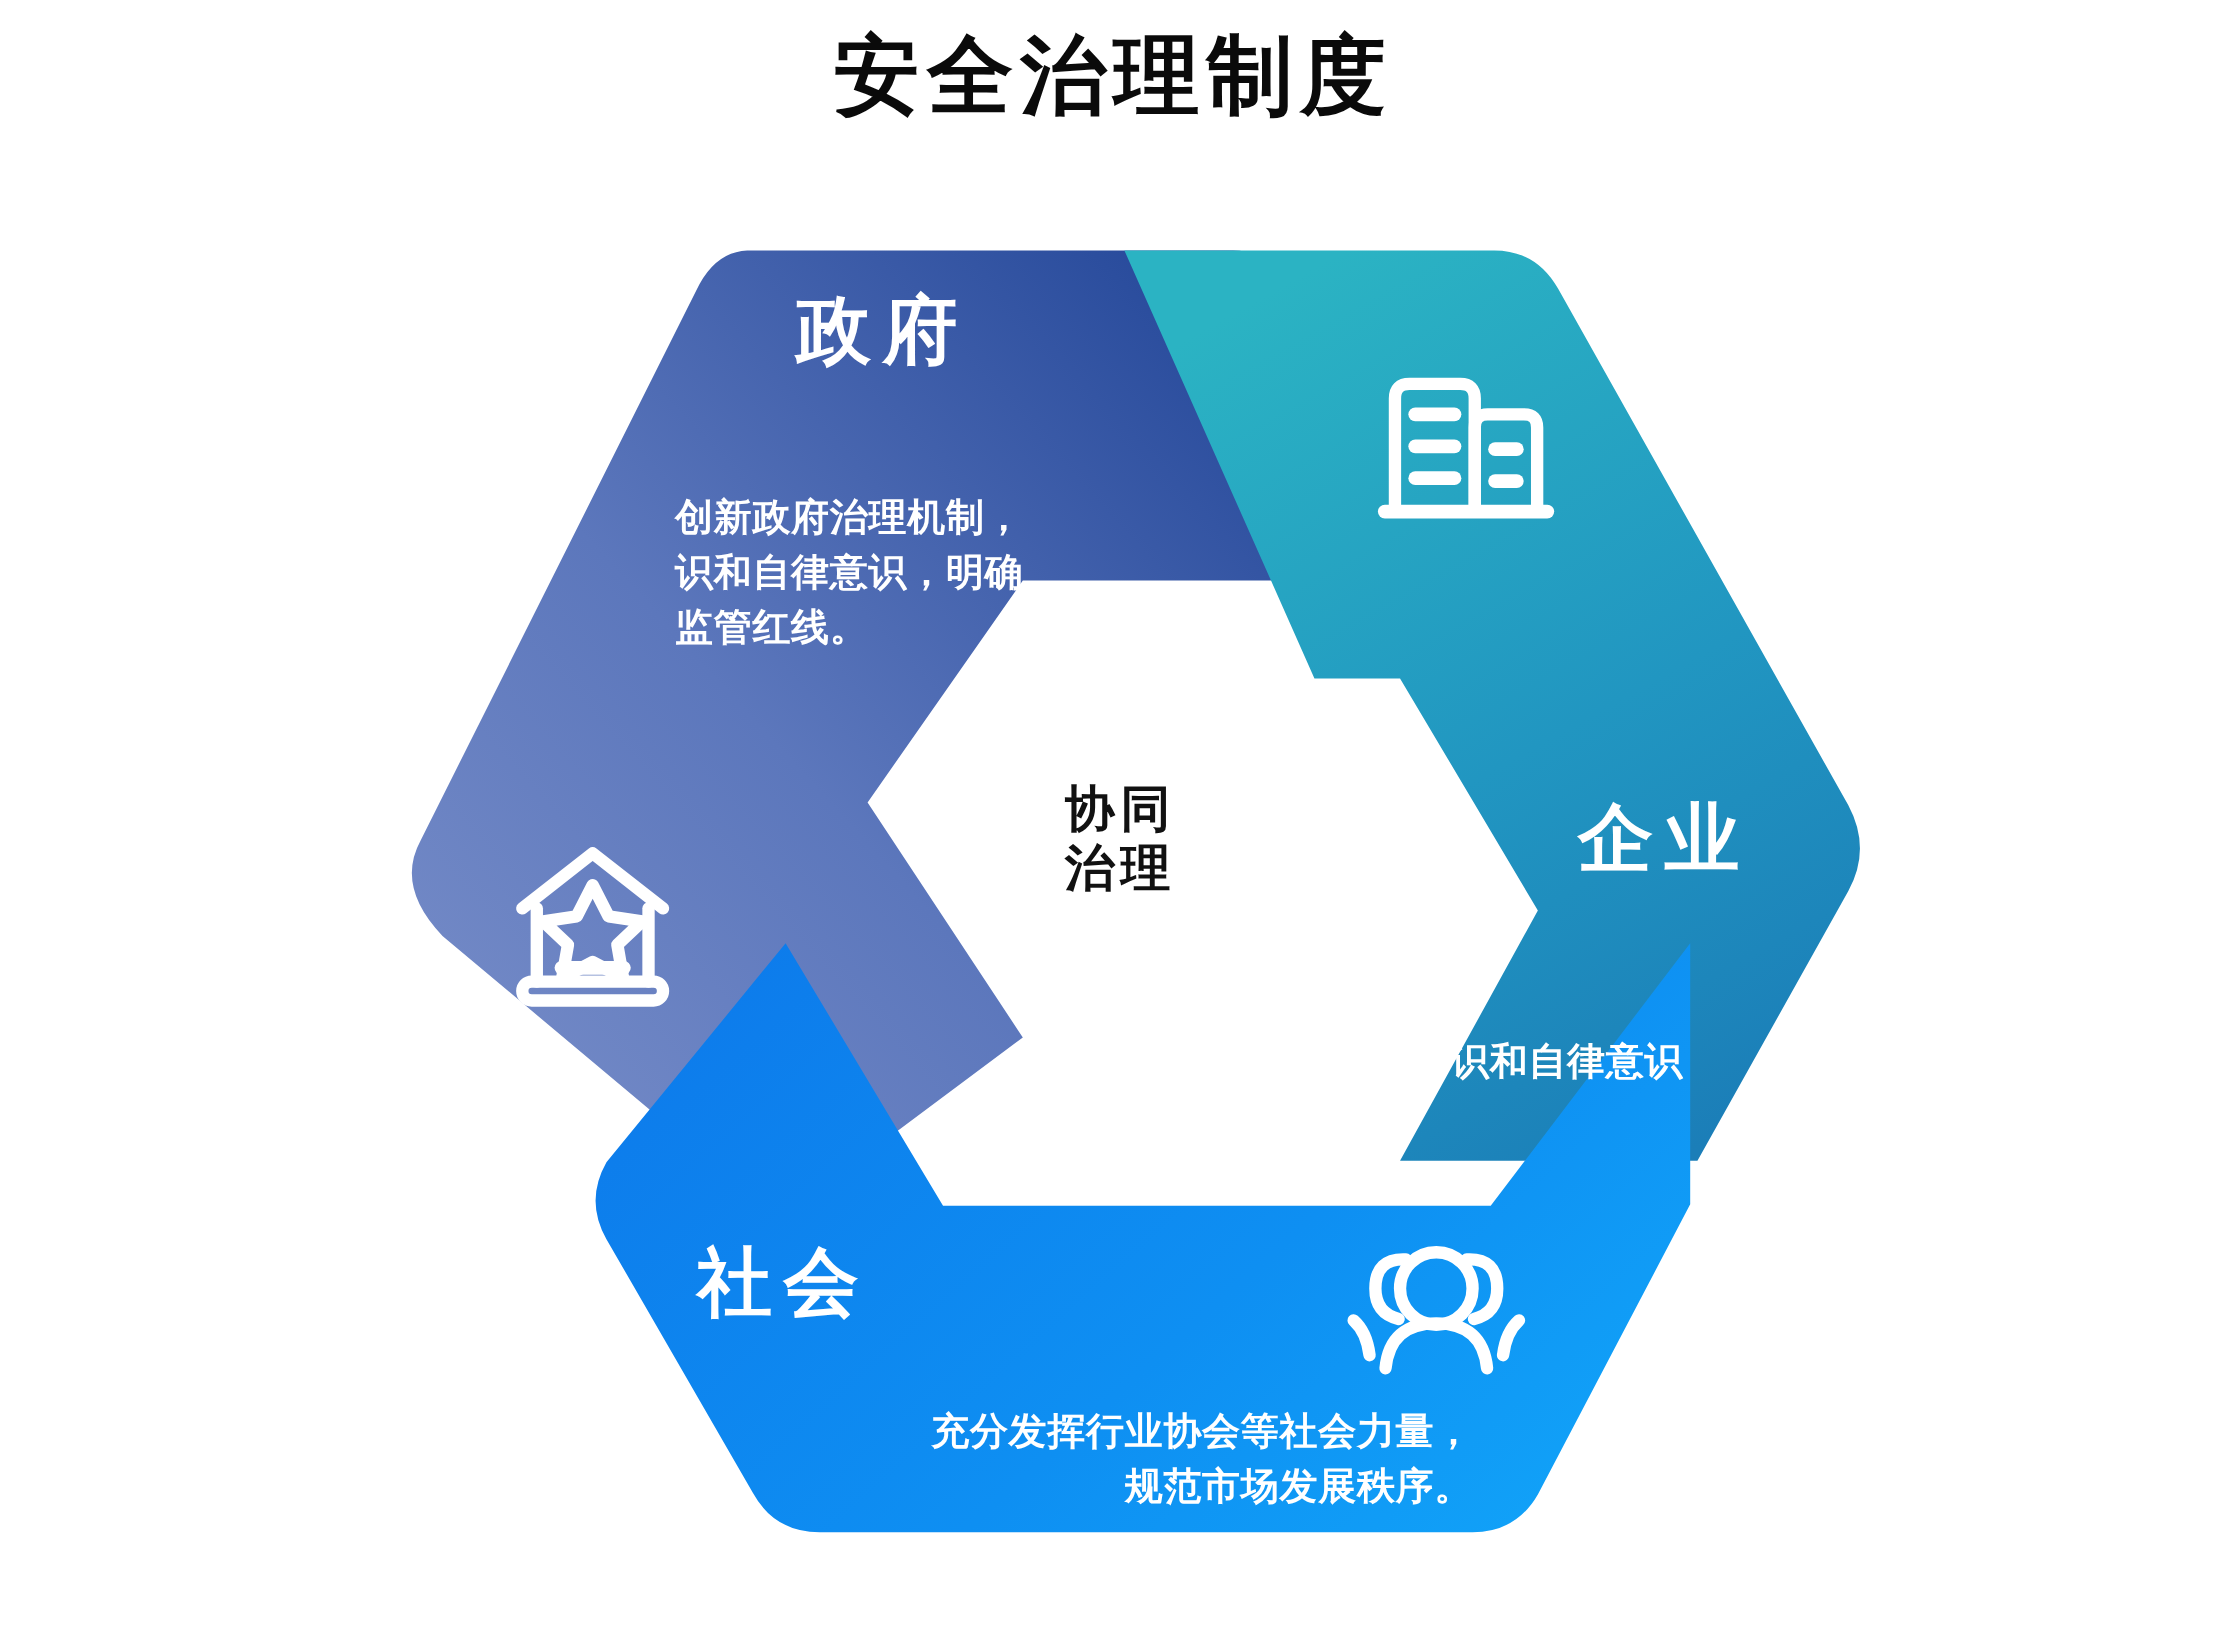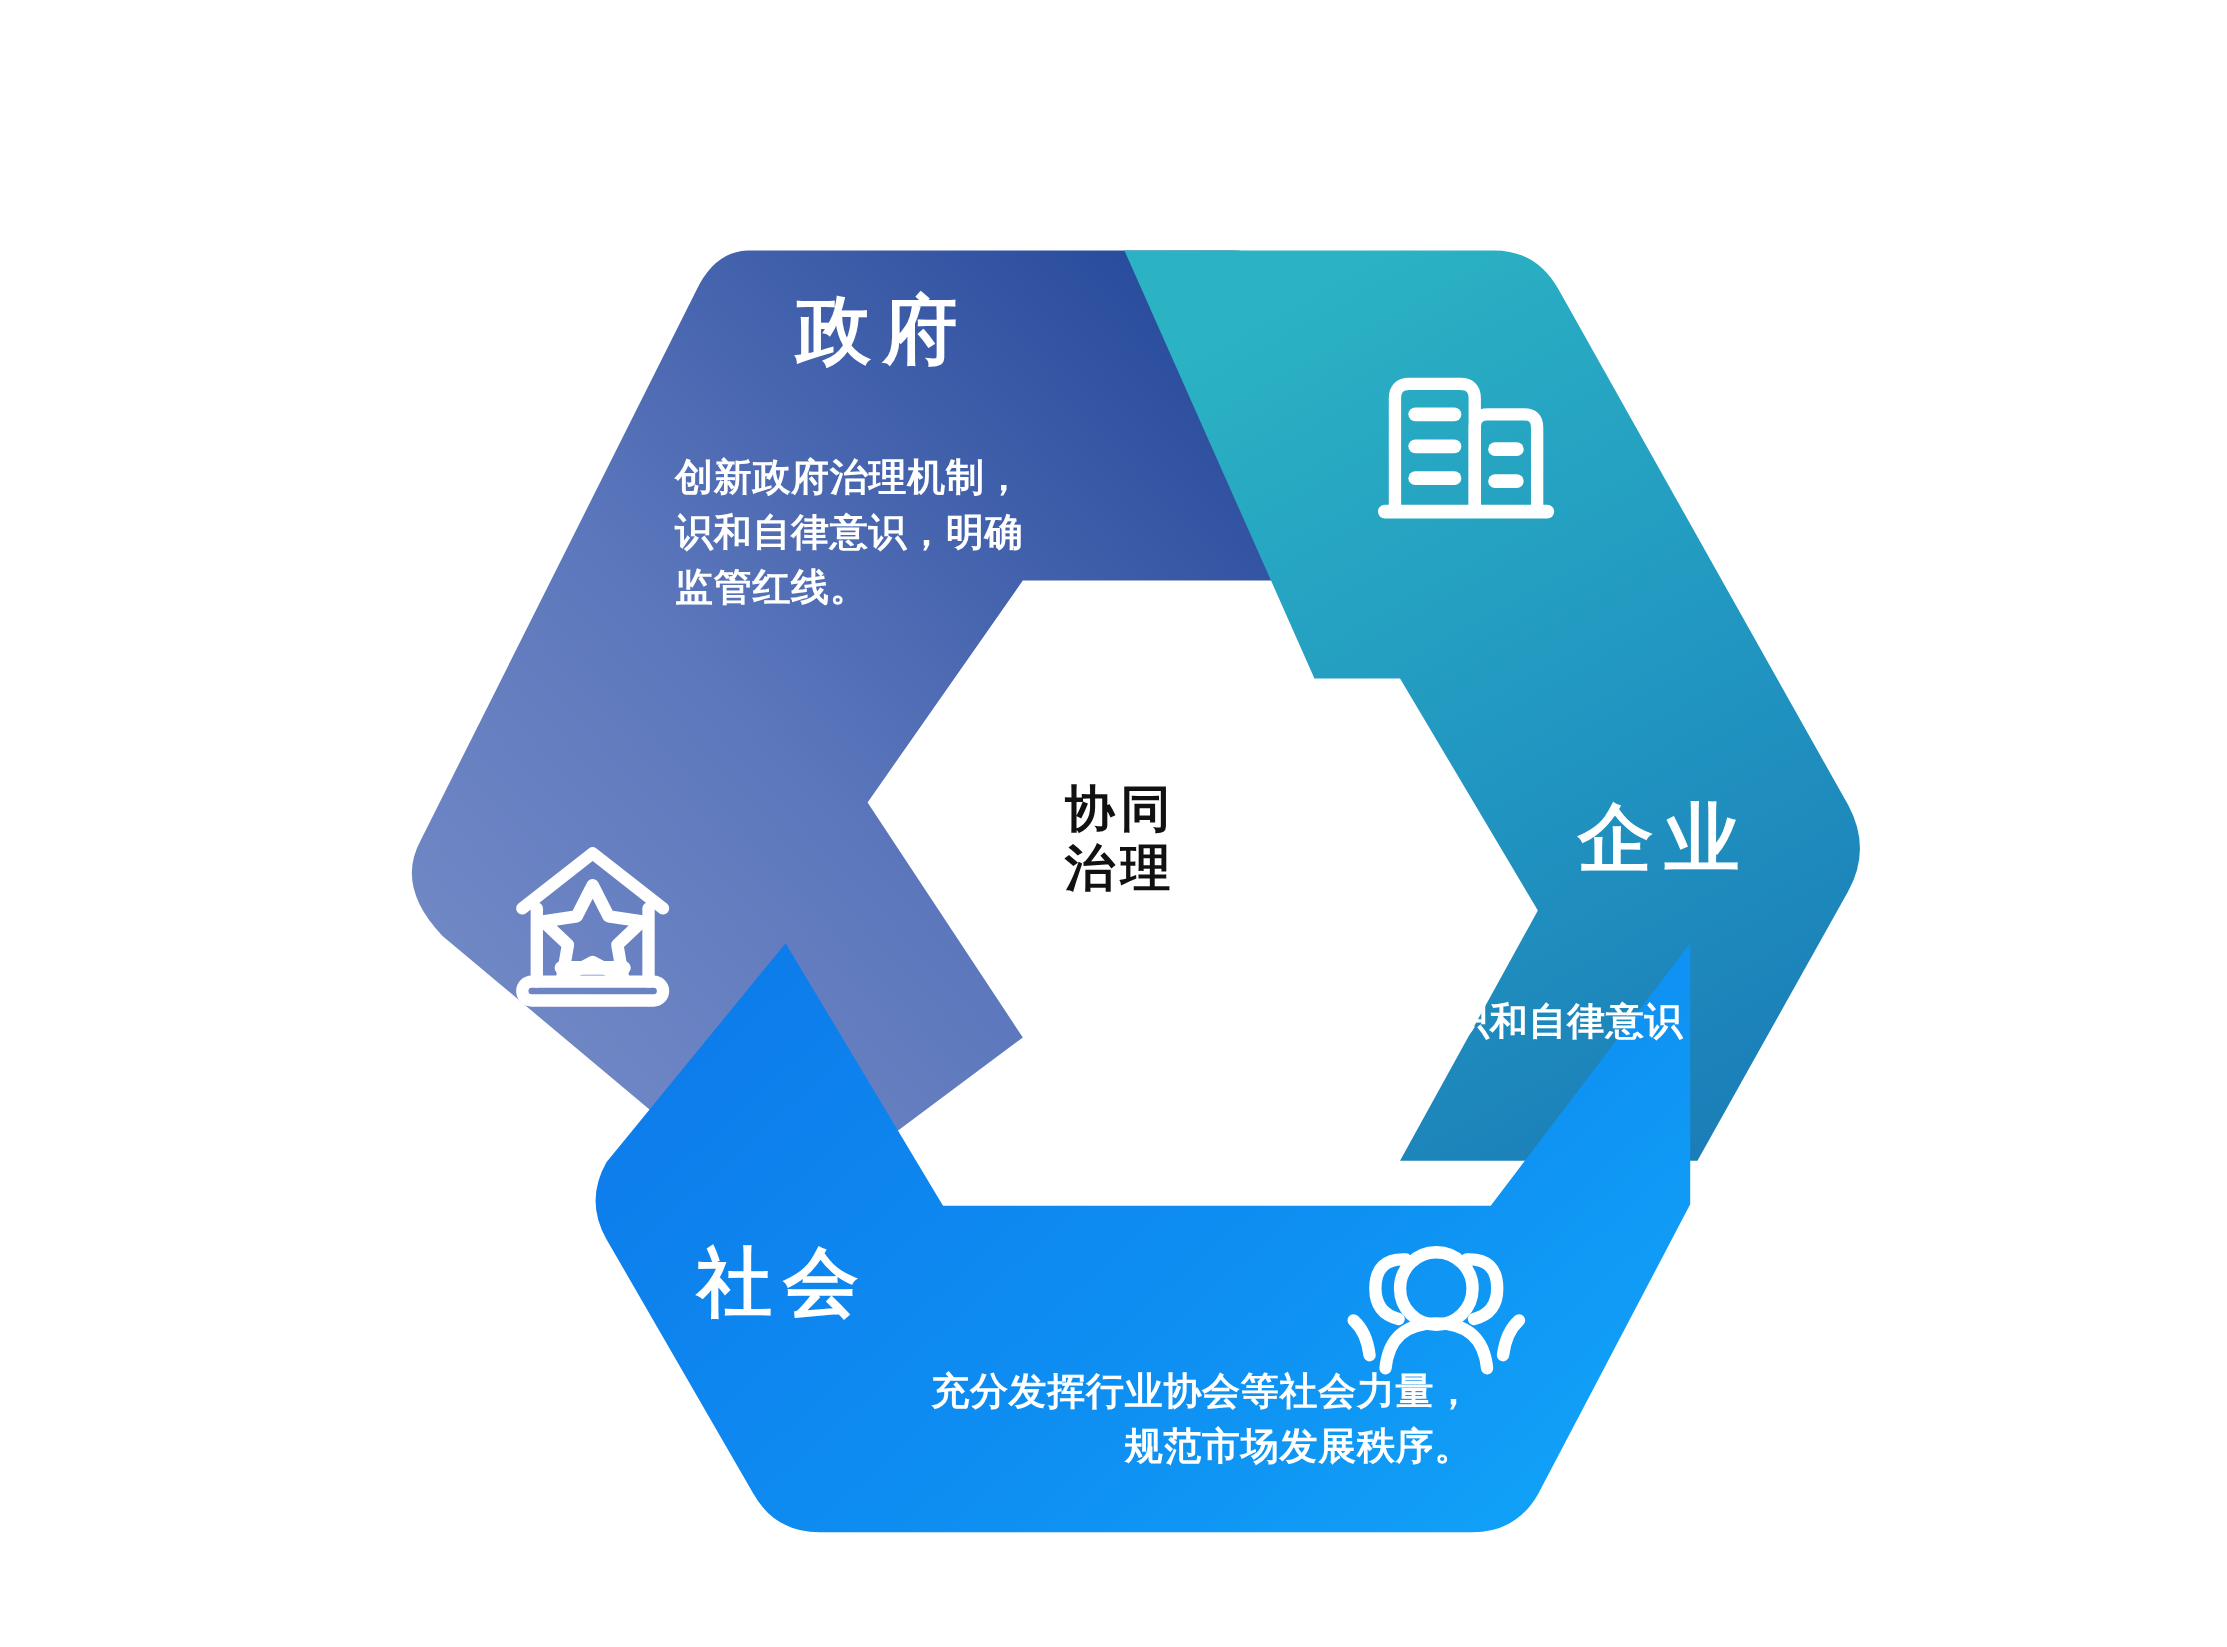--- a/index.html
+++ b/index.html
@@ -58,20 +58,21 @@
     font-size: 75px;
     letter-spacing: 11.6px;
   }
   .desc {
     position: absolute;
     color: #ffffff;
     font-weight: 700;
     font-size: 38px;
     line-height: 1.45;
     letter-spacing: 0.7px;
+    margin-top: 40px;
   }
 
   
   .gov-heading { left: 796px; top: 289px; }
   .gov-desc    { left: 675px;  top: 450px; width: 464px; }
 
   
   .ent-heading { left: 1578px; top: 797px; }
   .ent-desc    { left: 1451px; top: 994px; width: 377px; }
 
@@ -92,20 +93,21 @@
     line-height: 1.18;
     letter-spacing: 5.8px;
   }
   .center-label span { display: block; }
 </style>
 </head>
 <body>
 
 <div id="stage">
 
+  <div class="page-title">安全治理制度</div>
 
   <svg id="diagram" viewBox="0 0 3070 2270">
     <defs>
       <linearGradient id="grad-gov" x1="0" y1="1" x2="1" y2="0" gradientUnits="objectBoundingBox">
         <stop offset="0%" stop-color="#7B90CA"></stop>
         <stop offset="45%" stop-color="#5C77BC"></stop>
         <stop offset="100%" stop-color="#1F4396"></stop>
       </linearGradient>
       <linearGradient id="grad-ent" x1="0.3" y1="0" x2="0.75" y2="1" gradientUnits="objectBoundingBox">
         <stop offset="0%" stop-color="#2BB3C3"></stop>

